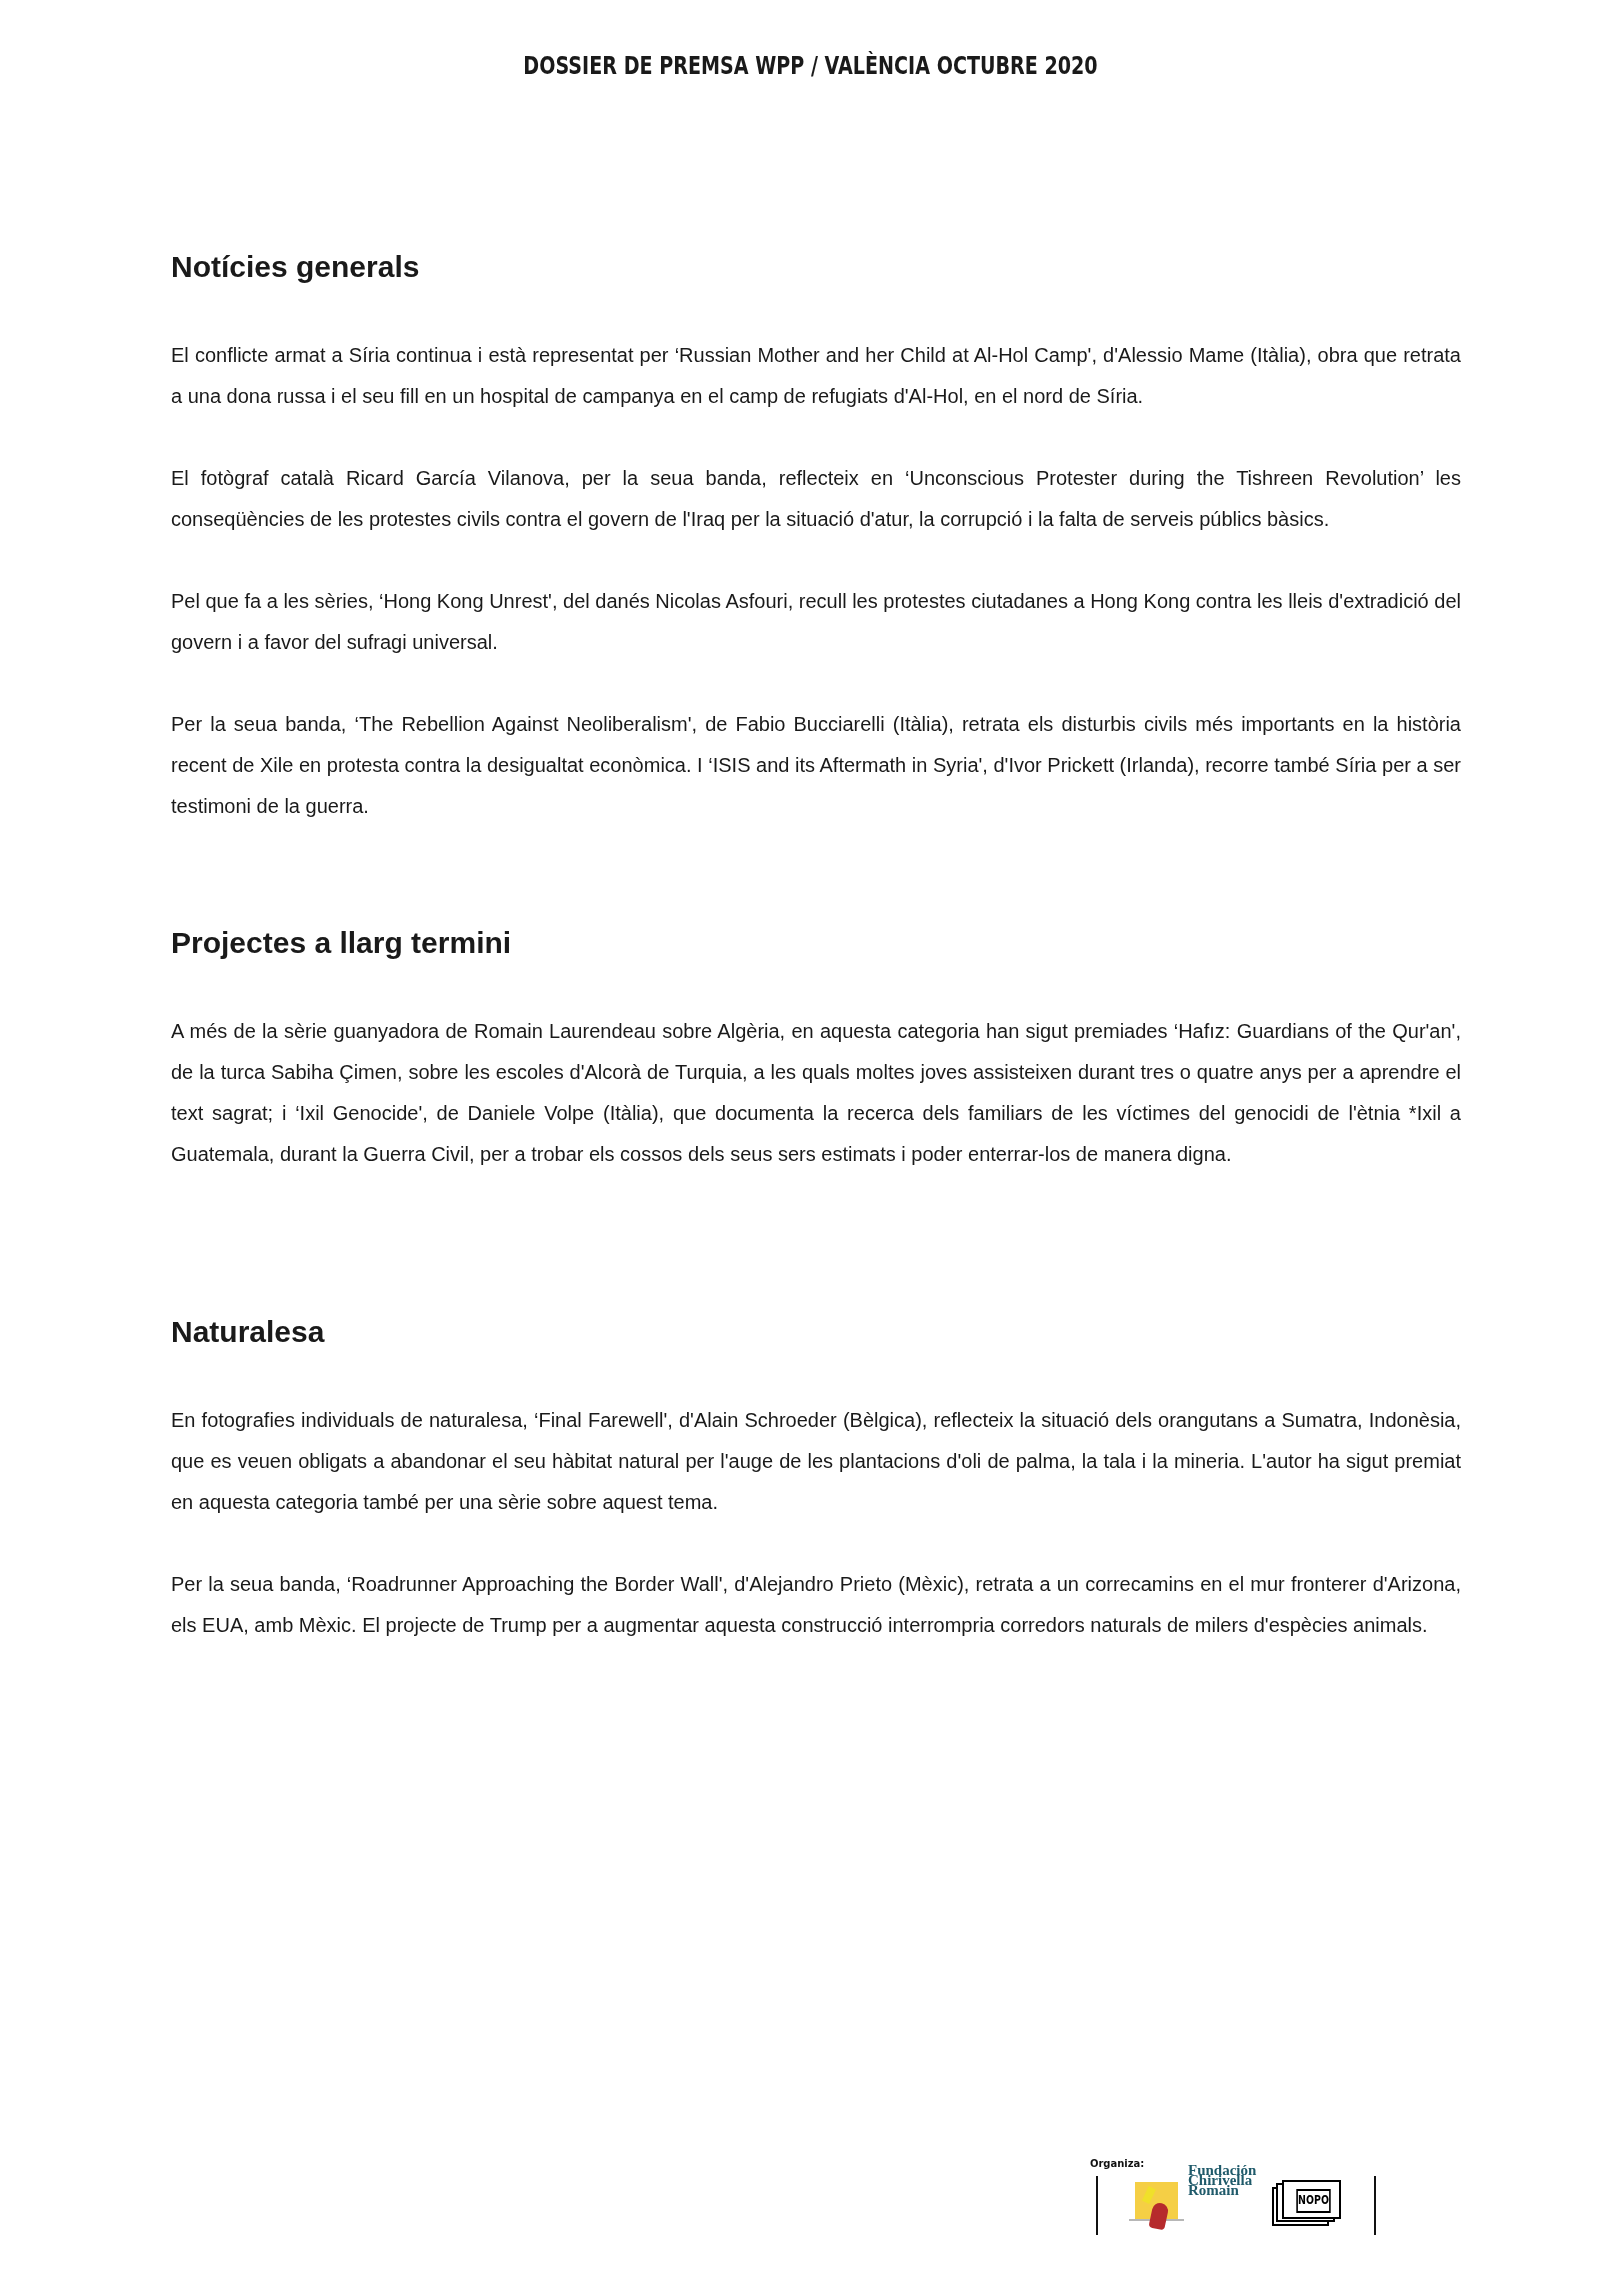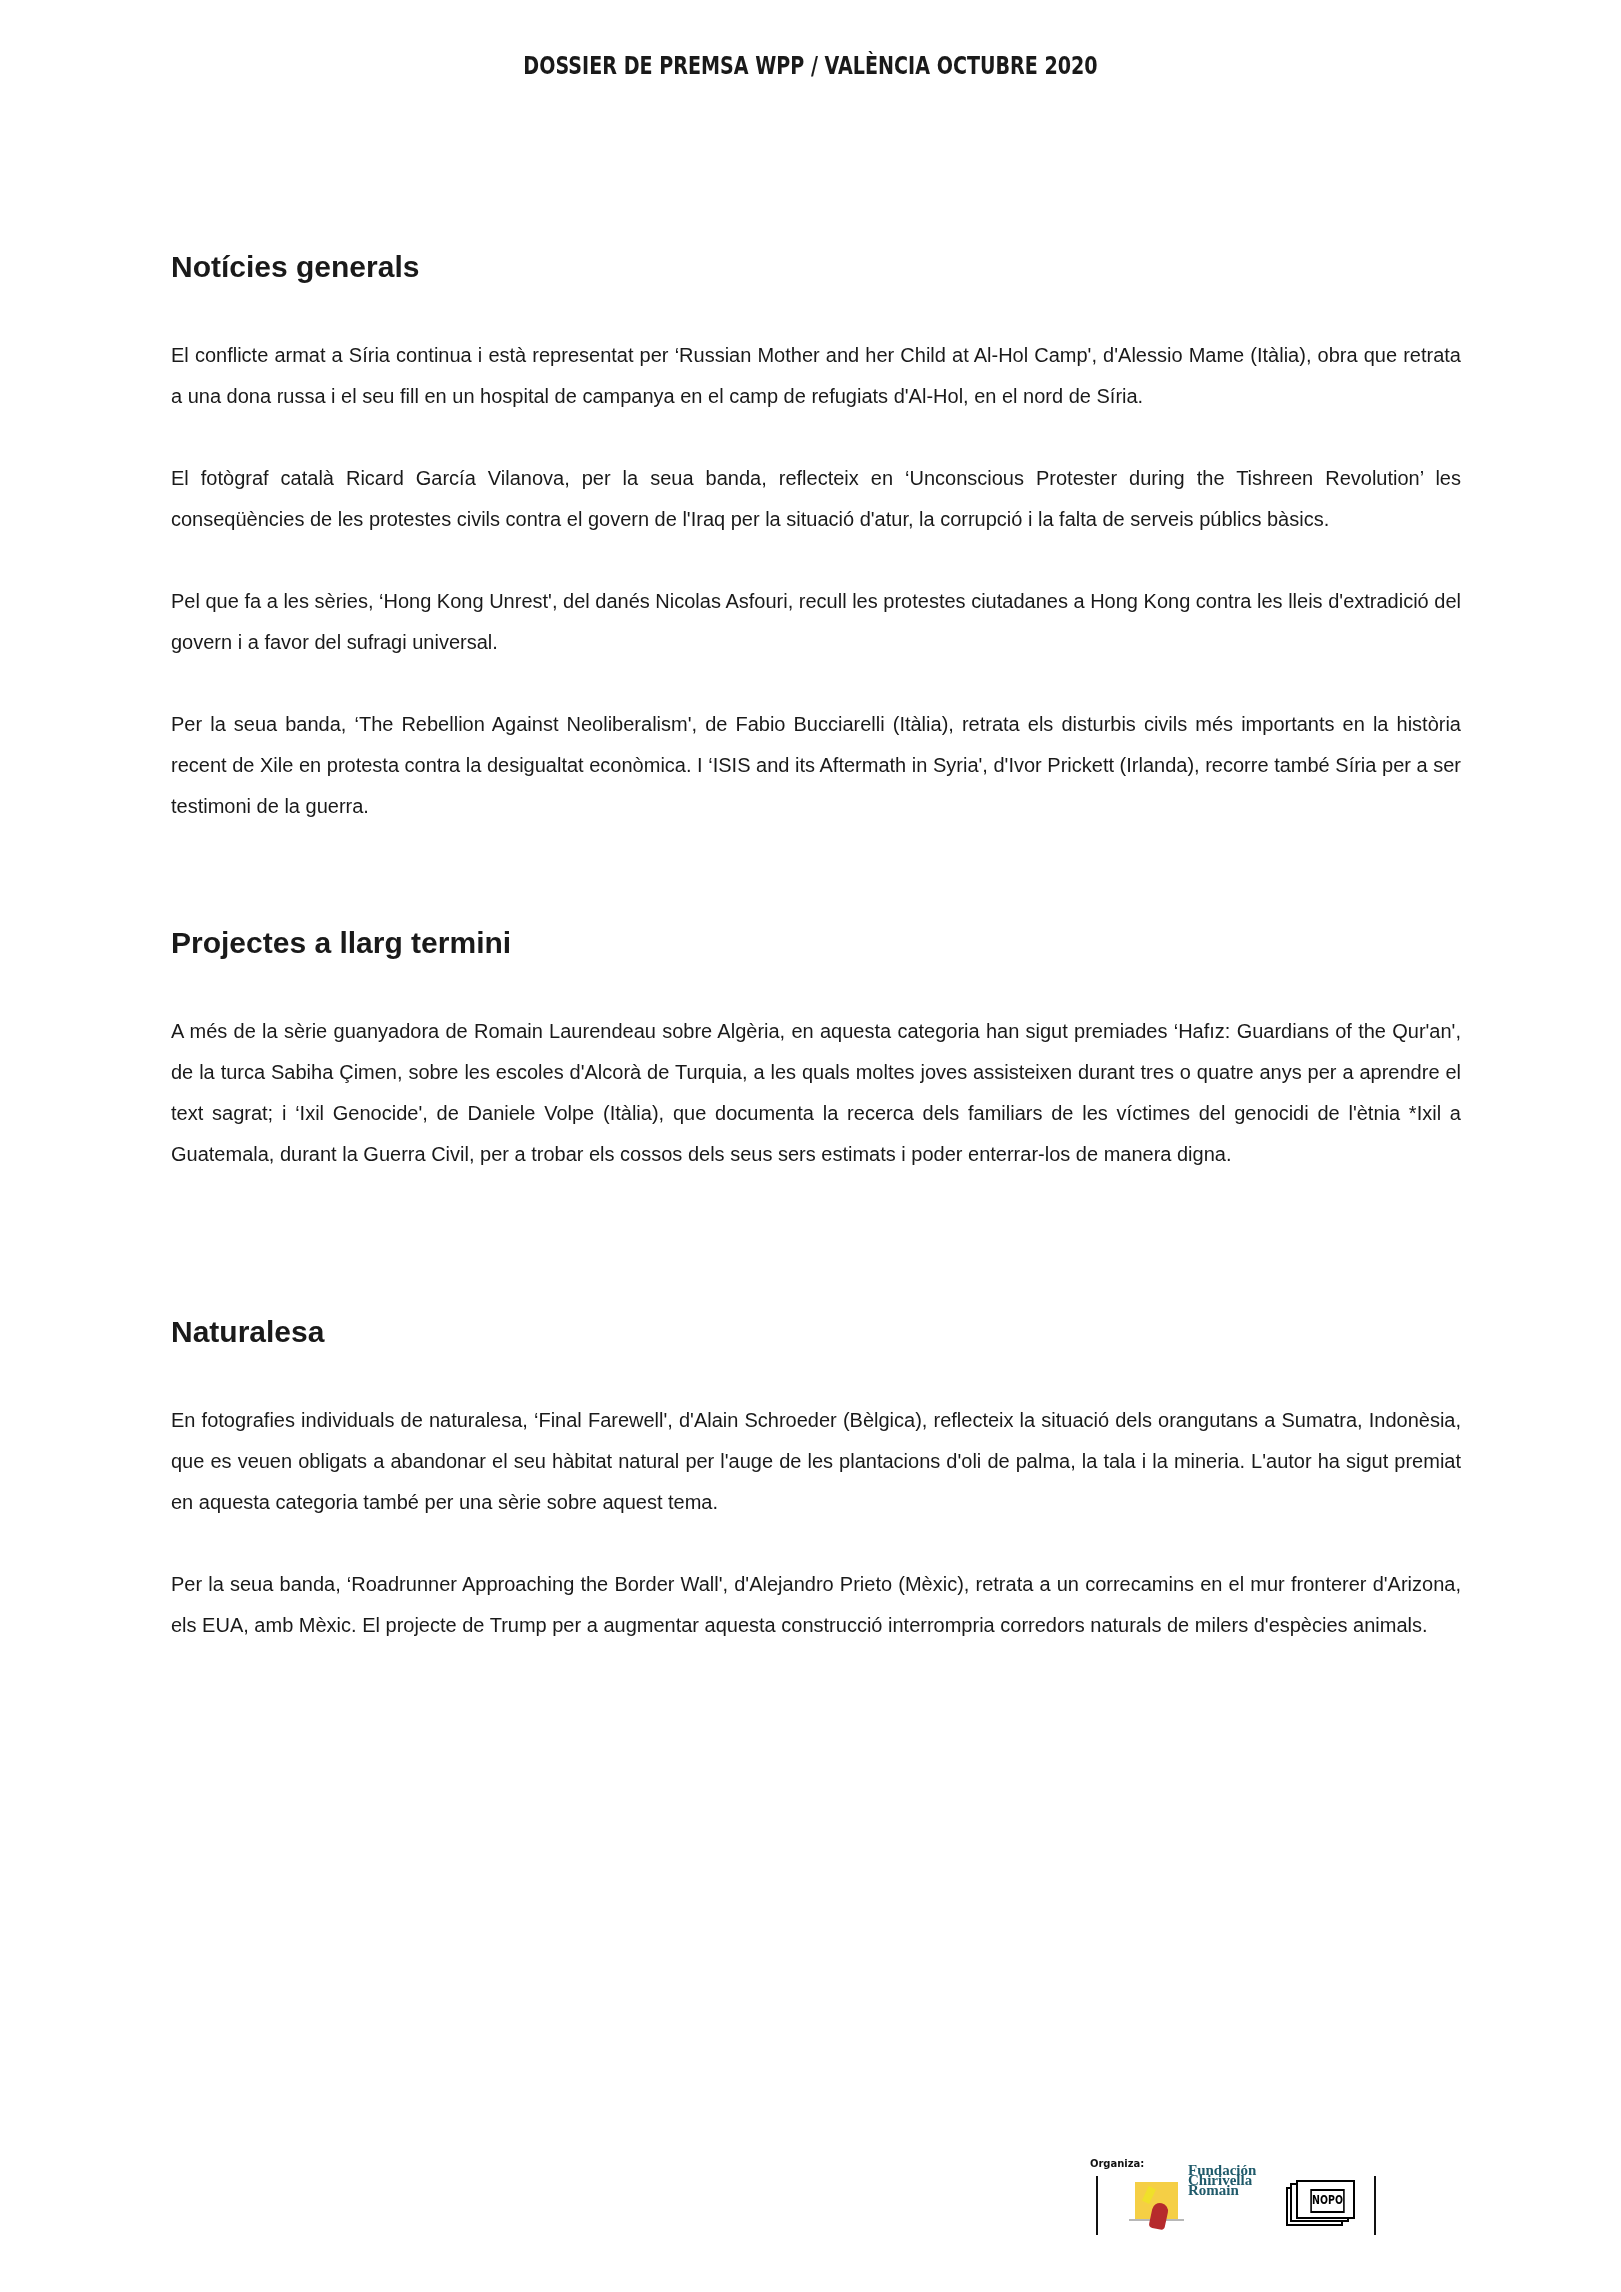--- a/index.html
+++ b/index.html
@@ -133,21 +133,20 @@
       font-size: 15px;
       line-height: 9.8px;
       color: #1f5a6a;
     }
     .nopo-logo {
       position: absolute;
       top: 21.6px;
       left: 186px;
       width: 71px;
       height: 51px;
-      margin-left: 14px;
     }
     .nopo-frame {
       position: absolute;
       border: 2.9px solid #000;
       background: #fff;
     }
     .nopo-frame.f1 { left: 0; top: 7.8px; width: 53px; height: 35px; }
     .nopo-frame.f2 { left: 3.9px; top: 3.9px; width: 55px; height: 35px; }
     .nopo-frame.f3 { left: 9.8px; top: 0; width: 55px; height: 35px; }
     .nopo-text {

